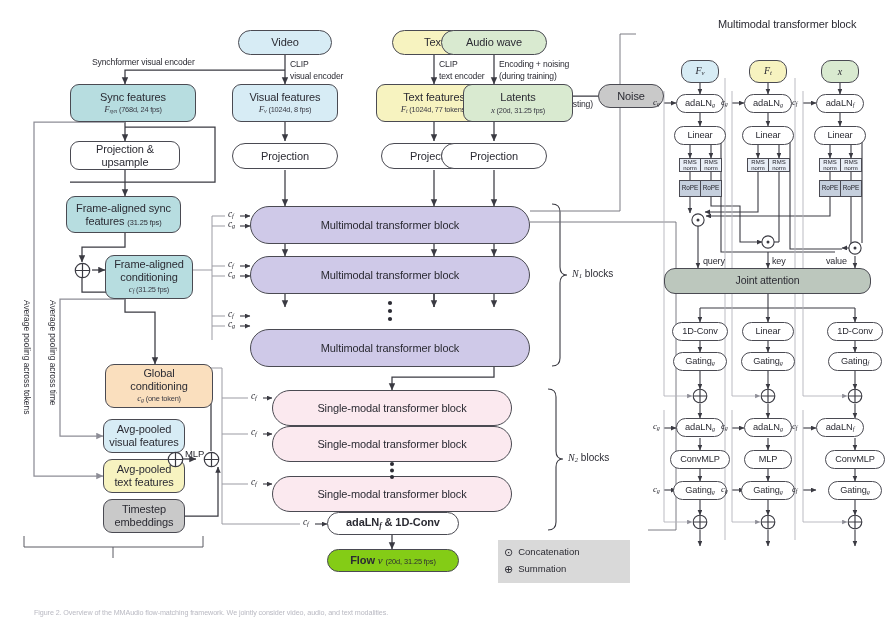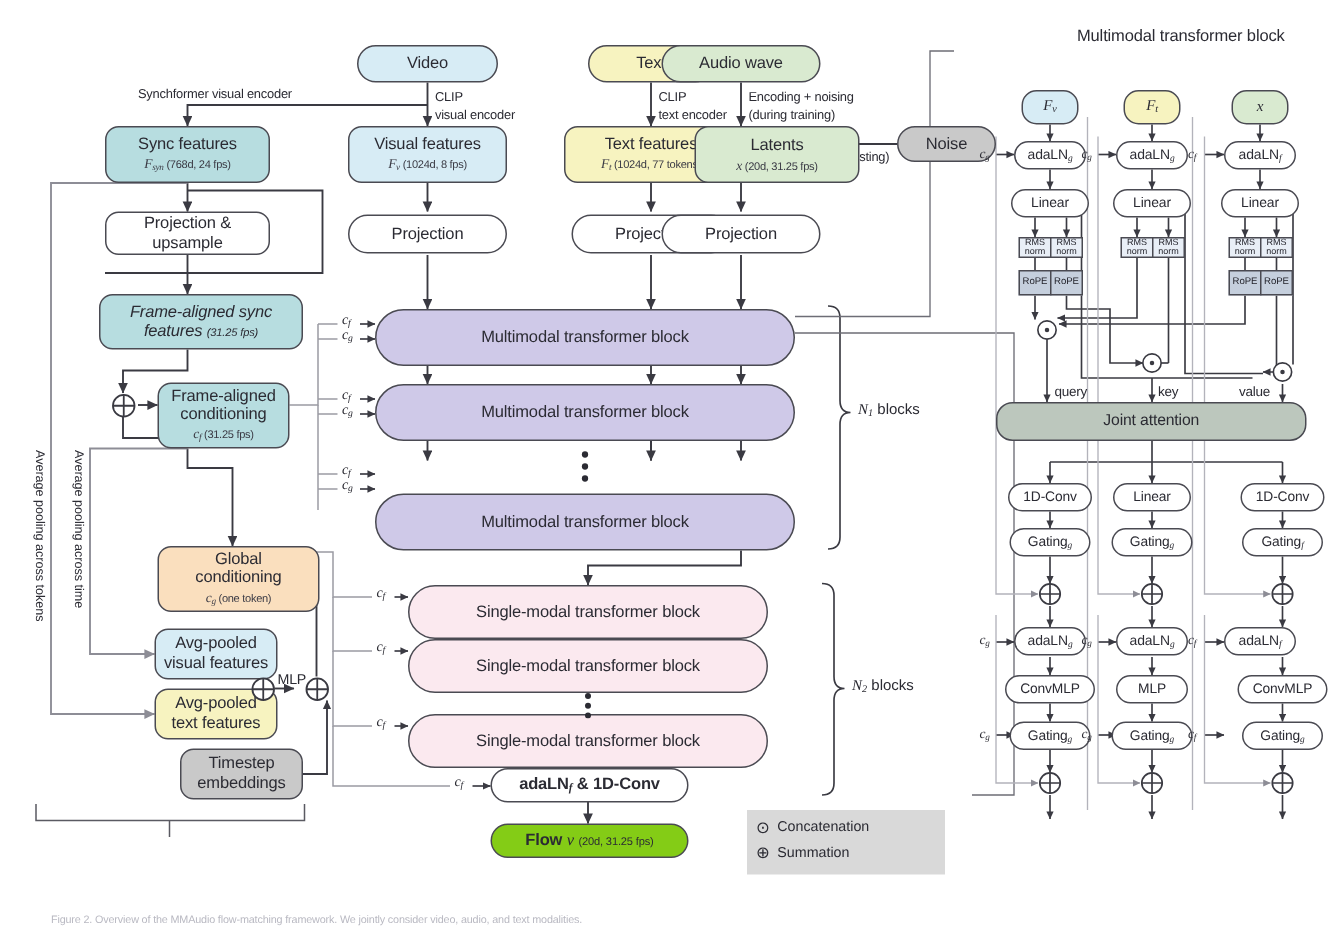--- a/index.html
+++ b/index.html
@@ -295,21 +295,21 @@
 
   <div class="lbl" style="left:92px;top:57px;">Synchformer visual encoder</div>
   <div class="lbl" style="left:290px;top:59px;">CLIP</div>
   <div class="lbl" style="left:290px;top:71px;">visual encoder</div>
   <div class="lbl" style="left:439px;top:59px;">CLIP</div>
   <div class="lbl" style="left:439px;top:71px;">text encoder</div>
   <div class="lbl" style="left:499px;top:59px;">Encoding + noising</div>
   <div class="lbl" style="left:499px;top:71px;">(during training)</div>
   <div class="lbl" style="left:538px;top:99px;">(during testing)</div>
 
-  <div class="node c-sync" style="left:70px;top:84px;width:110px;height:38px;">
+  <div class="node c-sync" style="left:70px;top:84px;width:126px;height:38px;">
     <span class="ttl">Sync features</span>
     <span class="sub"><i>F<span class="sub-i">syn</span></i> <span>(768d, 24 fps)</span></span>
   </div>
   <div class="node c-video" style="left:232px;top:84px;width:106px;height:38px;">
     <span class="ttl">Visual features</span>
     <span class="sub"><i>F<span class="sub-i">v</span></i> <span>(1024d, 8 fps)</span></span>
   </div>
   <div class="node c-text" style="left:376px;top:84px;width:116px;height:38px;">
     <span class="ttl">Text features</span>
     <span class="sub"><i>F<span class="sub-i">t</span></i> <span>(1024d, 77 tokens)</span></span>
@@ -326,21 +326,21 @@
   <div class="node pill c-white" style="left:232px;top:143px;width:106px;height:26px;">
     <span class="ttl">Projection</span>
   </div>
   <div class="node pill c-white" style="left:381px;top:143px;width:106px;height:26px;">
     <span class="ttl">Projection</span>
   </div>
   <div class="node pill c-white" style="left:441px;top:143px;width:106px;height:26px;">
     <span class="ttl">Projection</span>
   </div>
 
-  <div class="node c-sync" style="left:66px;top:196px;width:136px;height:37px;font-style:italic;">
+  <div class="node c-sync" style="left:66px;top:196px;width:115px;height:37px;">
     <span class="ttl">Frame-aligned sync</span>
     <span class="ttl"><span>features</span> <span style="font-size:7.4px">(31.25 fps)</span></span>
   </div>
 
   <div class="node c-sync" style="left:105px;top:255px;width:88px;height:44px;">
     <span class="ttl2">Frame-aligned</span>
     <span class="ttl2">conditioning</span>
     <span class="sub"><i>c<span class="sub-i">f</span></i> <span>(31.25 fps)</span></span>
   </div>
 
@@ -351,21 +351,21 @@
   </div>
 
   <div class="node c-video" style="left:103px;top:419px;width:82px;height:34px;">
     <span class="ttl2">Avg-pooled</span>
     <span class="ttl2">visual features</span>
   </div>
   <div class="node c-text" style="left:103px;top:459px;width:82px;height:34px;">
     <span class="ttl2">Avg-pooled</span>
     <span class="ttl2">text features</span>
   </div>
-  <div class="node c-gray" style="left:103px;top:499px;width:82px;height:34px;margin-left:17px;">
+  <div class="node c-gray" style="left:103px;top:499px;width:82px;height:34px;">
     <span class="ttl2">Timestep</span>
     <span class="ttl2">embeddings</span>
   </div>
   <div class="lbl" style="left:185px;top:448px;font-size:9.5px;">MLP</div>
 
   <div style="position:absolute;left:74px;top:262px;width:17px;height:17px;">
     <svg width="17" height="17">
         <circle cx="8.5" cy="8.5" r="7.2" fill="#fff" stroke="#3a3a42" stroke-width="1.2"></circle>
         <path d="M1.3,8.5 H15.7 M8.5,1.3 V15.7" stroke="#3a3a42" stroke-width="1.2"></path>
       </svg>

